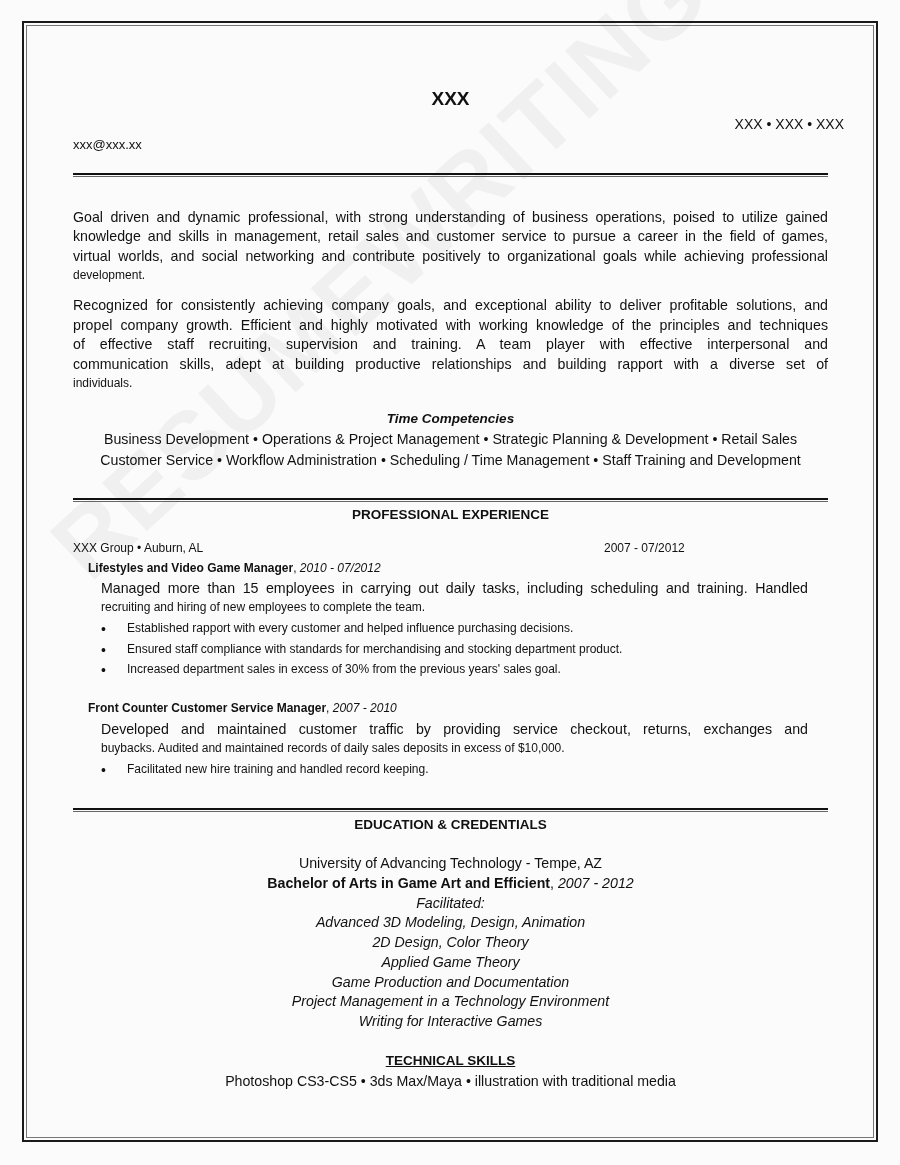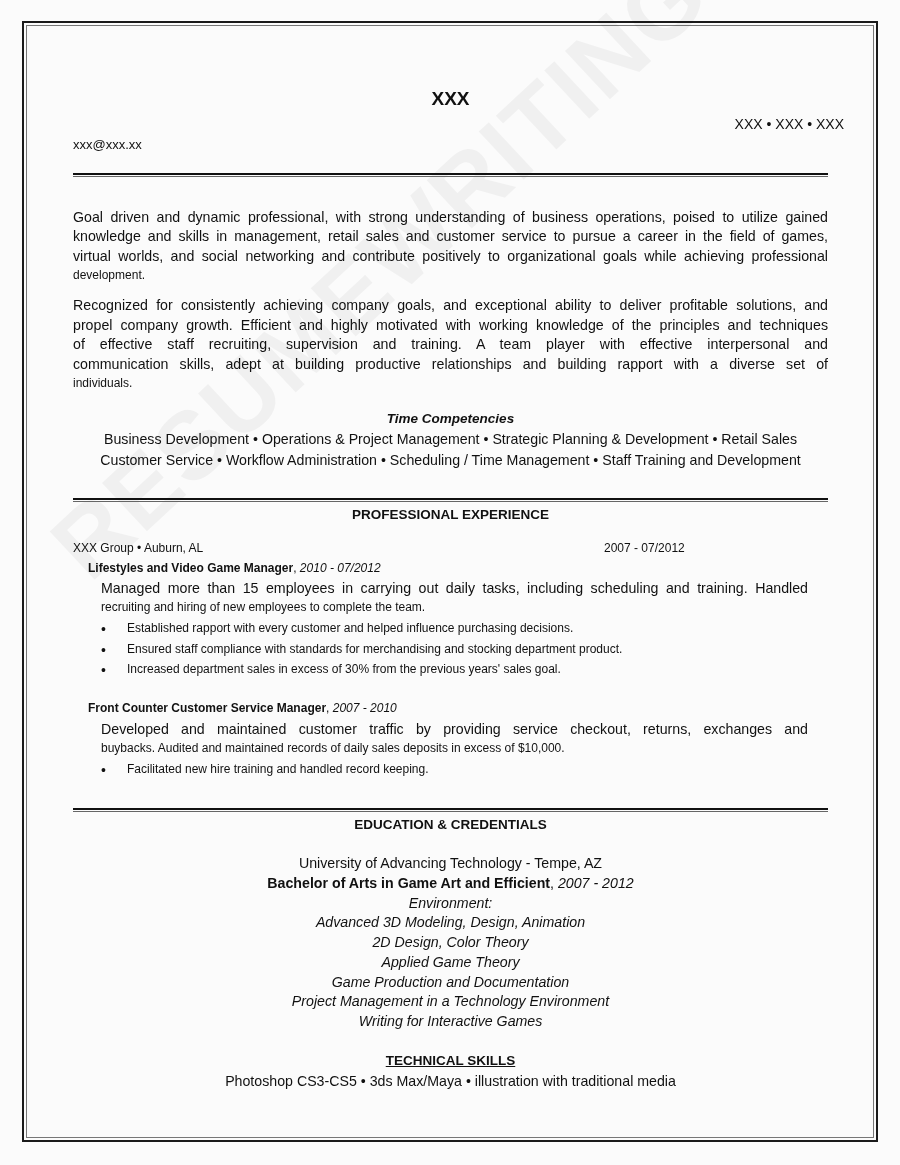--- a/index.html
+++ b/index.html
@@ -104,21 +104,21 @@
   <div class="bullet-dot" style="top:762px;left:28px">•</div>
   <div class="line" style="top:762px;left:54px">Facilitated new hire training and handled record keeping.</div>
 
   <div class="rule" style="top:808px"></div>
   <div class="sec-title" style="top:817px">EDUCATION &amp; CREDENTIALS</div>
 
   <div class="comp-line" style="top:855px">University of Advancing Technology - Tempe, AZ</div>
   <div class="comp-line" style="top:875px">
     <span class="b">Bachelor of Arts in Game Art and Efficient</span><span>, </span><span class="i">2007 - 2012</span>
   </div>
-  <div class="comp-line i" style="top:895px">Environment:</div>
+  <div class="comp-line i" style="top:895px">Facilitated:</div>
   <div class="comp-line i" style="top:914px">Advanced 3D Modeling, Design, Animation</div>
   <div class="comp-line i" style="top:934px">2D Design, Color Theory</div>
   <div class="comp-line i" style="top:954px">Applied Game Theory</div>
   <div class="comp-line i" style="top:974px">Game Production and Documentation</div>
   <div class="comp-line i" style="top:993px">Project Management in a Technology Environment</div>
   <div class="comp-line i" style="top:1013px">Writing for Interactive Games</div>
 
   <div class="sec-title" style="top:1053px">
     <span class="u">TECHNICAL SKILLS</span>
   </div>

